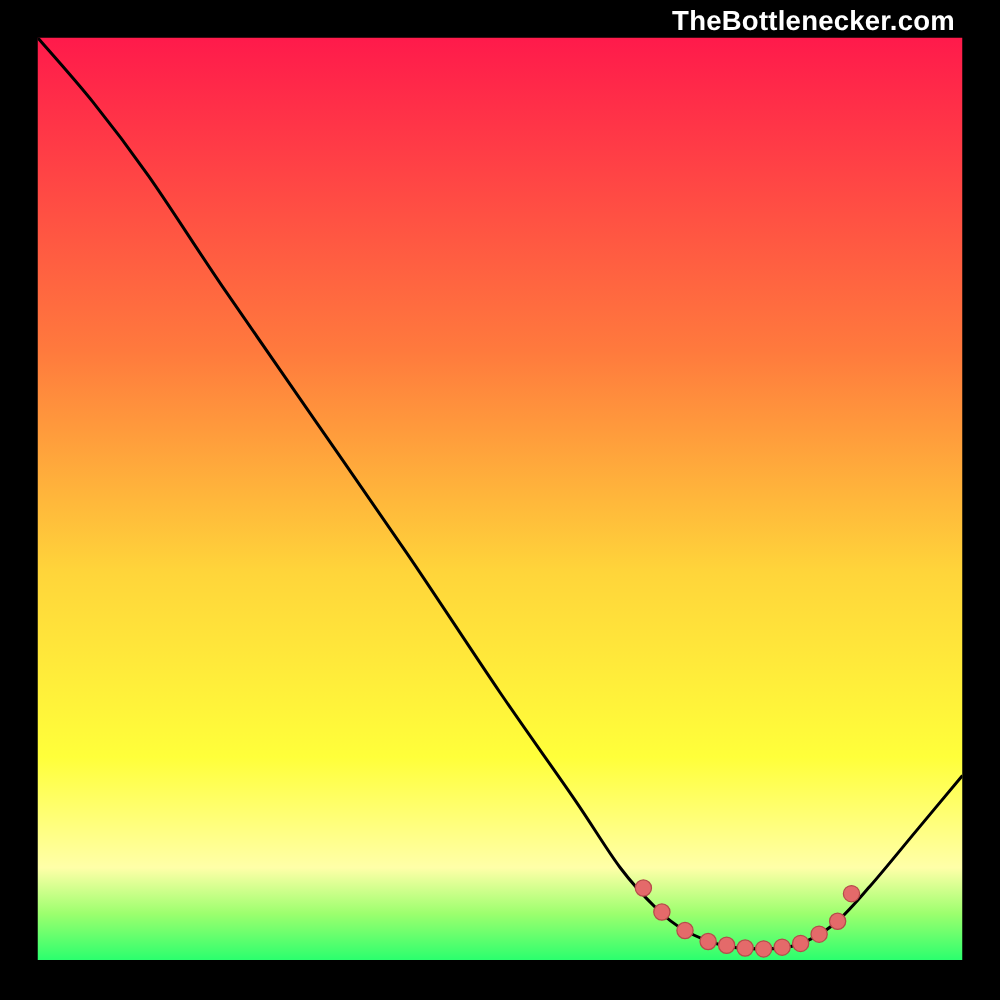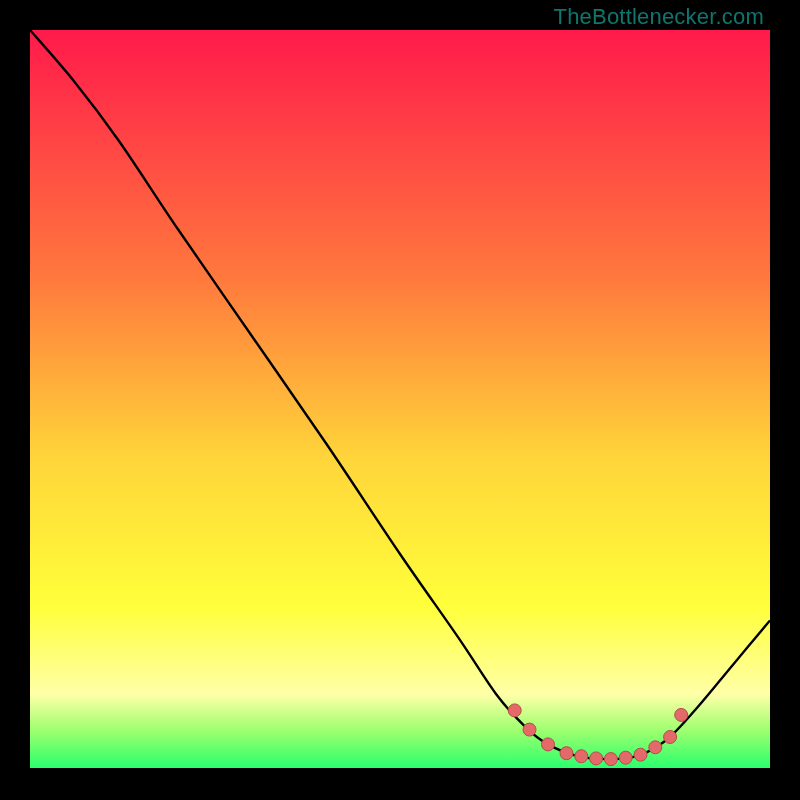--- a/index.html
+++ b/index.html
@@ -23,23 +23,23 @@
     position: absolute;
     left: 0;
     top: 0;
     width: 740px;
     height: 738px;
   }
   .watermark {
     position: absolute;
     top: 4px;
     right: 36px;
-    color: #0f766e;
+    color: #ffffff;
     font-size: 22px;
-    font-weight: 400;
+    font-weight: 700;
     letter-spacing: 0.2px;
   }
 </style>
 </head>
 <body>
 
 <div class="watermark">TheBottlenecker.com</div>
 
 <div class="frame">
   <svg class="plot" viewBox="0 0 740 738" preserveAspectRatio="none">

